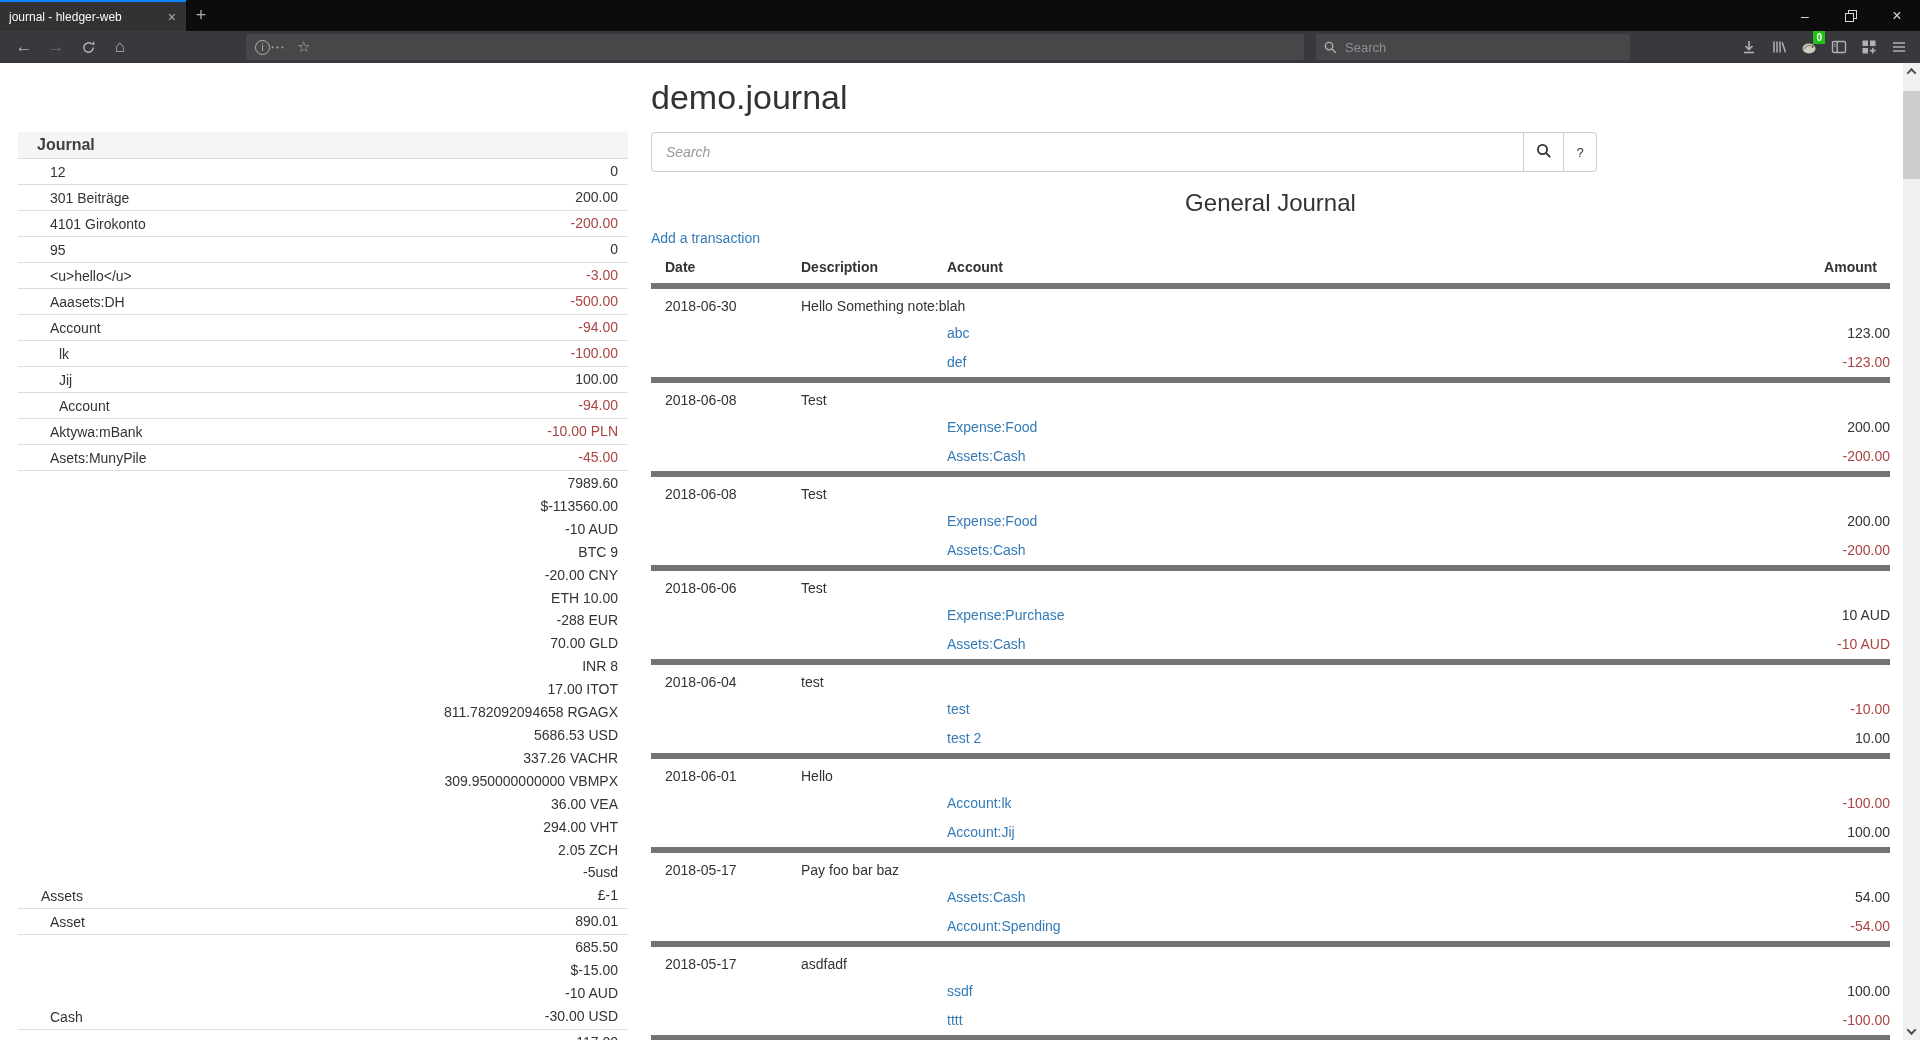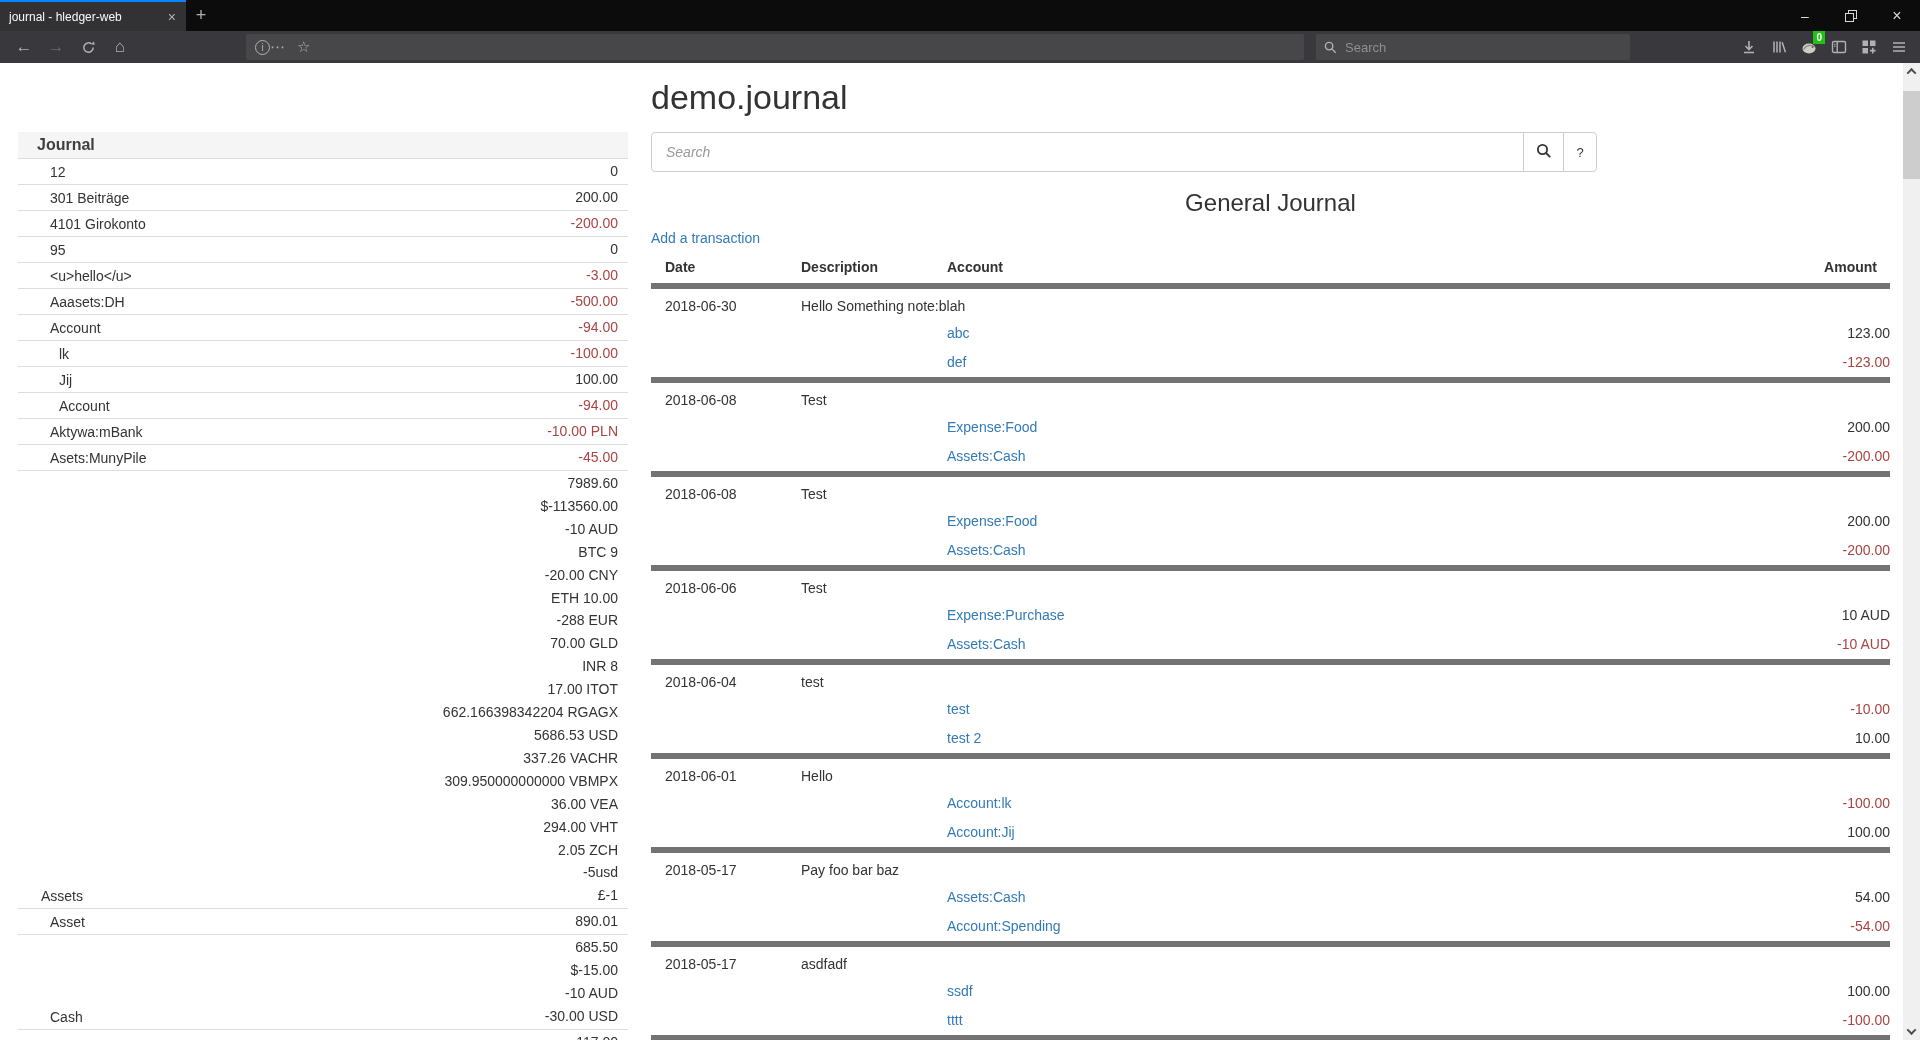--- a/index.html
+++ b/index.html
@@ -274,21 +274,21 @@
               <span class="amt">7989.60</span>
               <span class="amt">$-113560.00</span>
               <span class="amt">-10 AUD</span>
               <span class="amt">BTC 9</span>
               <span class="amt">-20.00 CNY</span>
               <span class="amt">ETH 10.00</span>
               <span class="amt">-288 EUR</span>
               <span class="amt">70.00 GLD</span>
               <span class="amt">INR 8</span>
               <span class="amt">17.00 ITOT</span>
-              <span class="amt">662.166398342204 RGAGX</span>
+              <span class="amt">811.782092094658 RGAGX</span>
               <span class="amt">5686.53 USD</span>
               <span class="amt">337.26 VACHR</span>
               <span class="amt">309.950000000000 VBMPX</span>
               <span class="amt">36.00 VEA</span>
               <span class="amt">294.00 VHT</span>
               <span class="amt">2.05 ZCH</span>
               <span class="amt">-5usd</span>
               <span class="amt">£-1</span>
             </td>
           </tr>

